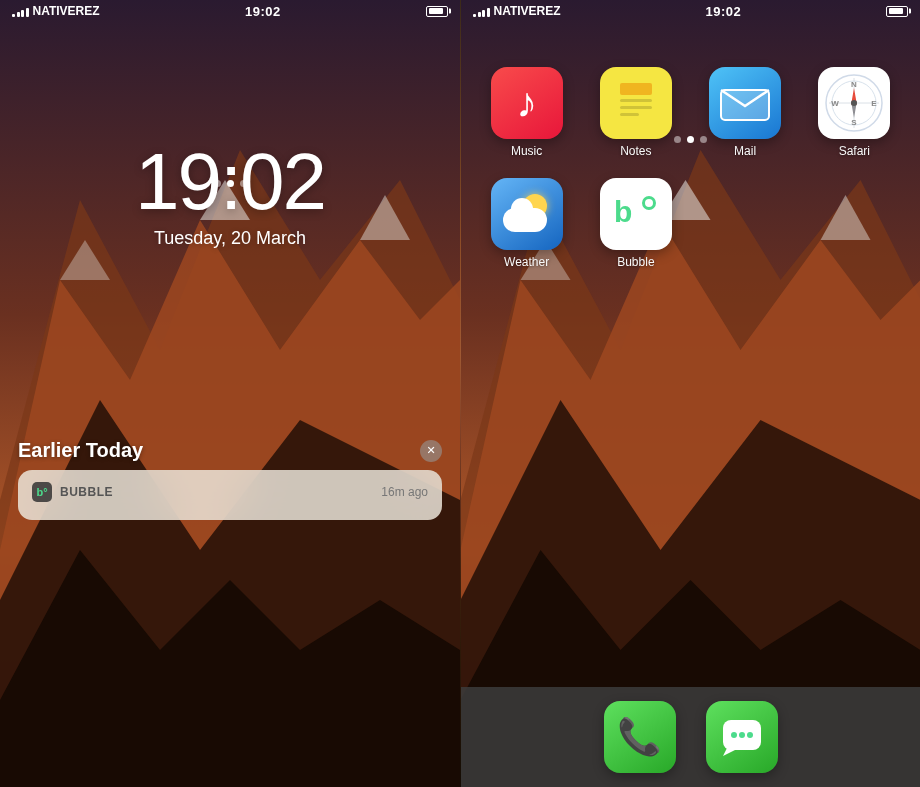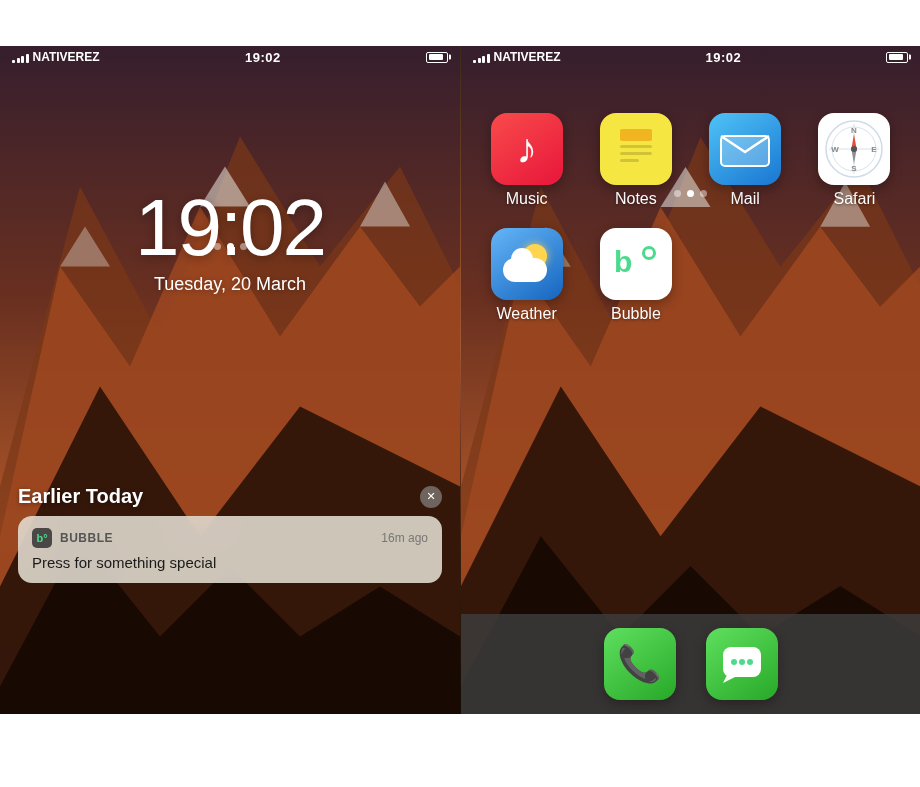--- a/index.html
+++ b/index.html
@@ -8,35 +8,34 @@
       height: 787px;
       display: flex;
       font-family: -apple-system, 'SF Pro Display', 'Helvetica Neue', sans-serif;
       overflow: hidden;
     }
 
     
     .phone-screen {
       position: relative;
       width: 460px;
-      height: 668px;
+      height: 787px;
       overflow: hidden;
       background: linear-gradient(
         180deg,
         #4a3520 0%,
         #7a4a28 15%,
         #b06030 30%,
         #c87040 45%,
         #a05030 55%,
         #703820 65%,
         #4a2810 75%,
         #2a1808 90%,
         #1a1005 100%
       );
-      margin-top: 46px;
     }
 
     
     .phone-screen::before {
       content: '';
       position: absolute;
       inset: 0;
       background:
         
         linear-gradient(180deg,
@@ -308,21 +307,21 @@
       border-radius: 16px;
       display: flex;
       align-items: center;
       justify-content: center;
       position: relative;
       overflow: hidden;
     }
 
     .app-label {
       color: white;
-      font-size: 16px;
+      font-size: 12px;
       font-weight: 400;
       text-shadow: 0 1px 3px rgba(0,0,0,0.5);
     }
 
     
     .icon-music {
       background: linear-gradient(145deg, #f84b4b, #e8163a);
       box-shadow: 0 4px 12px rgba(0,0,0,0.3);
     }
 
@@ -630,21 +629,20 @@
       <div class="notif-dismiss">✕</div>
     </div>
     <div class="notification-card">
       <div class="notif-top">
         <div class="notif-app-info">
           <div class="notif-app-icon">b°</div>
           <span class="notif-app-name">BUBBLE</span>
         </div>
         <span class="notif-time">16m ago</span>
       </div>
-      <div class="notif-message">Press for something special</div>
     </div>
   </div>
 
   <div class="page-dots content-layer">
     <div class="dot dot-inactive"></div>
     <div class="dot dot-active"></div>
     <div class="dot dot-inactive"></div>
   </div>
 </div>
 

